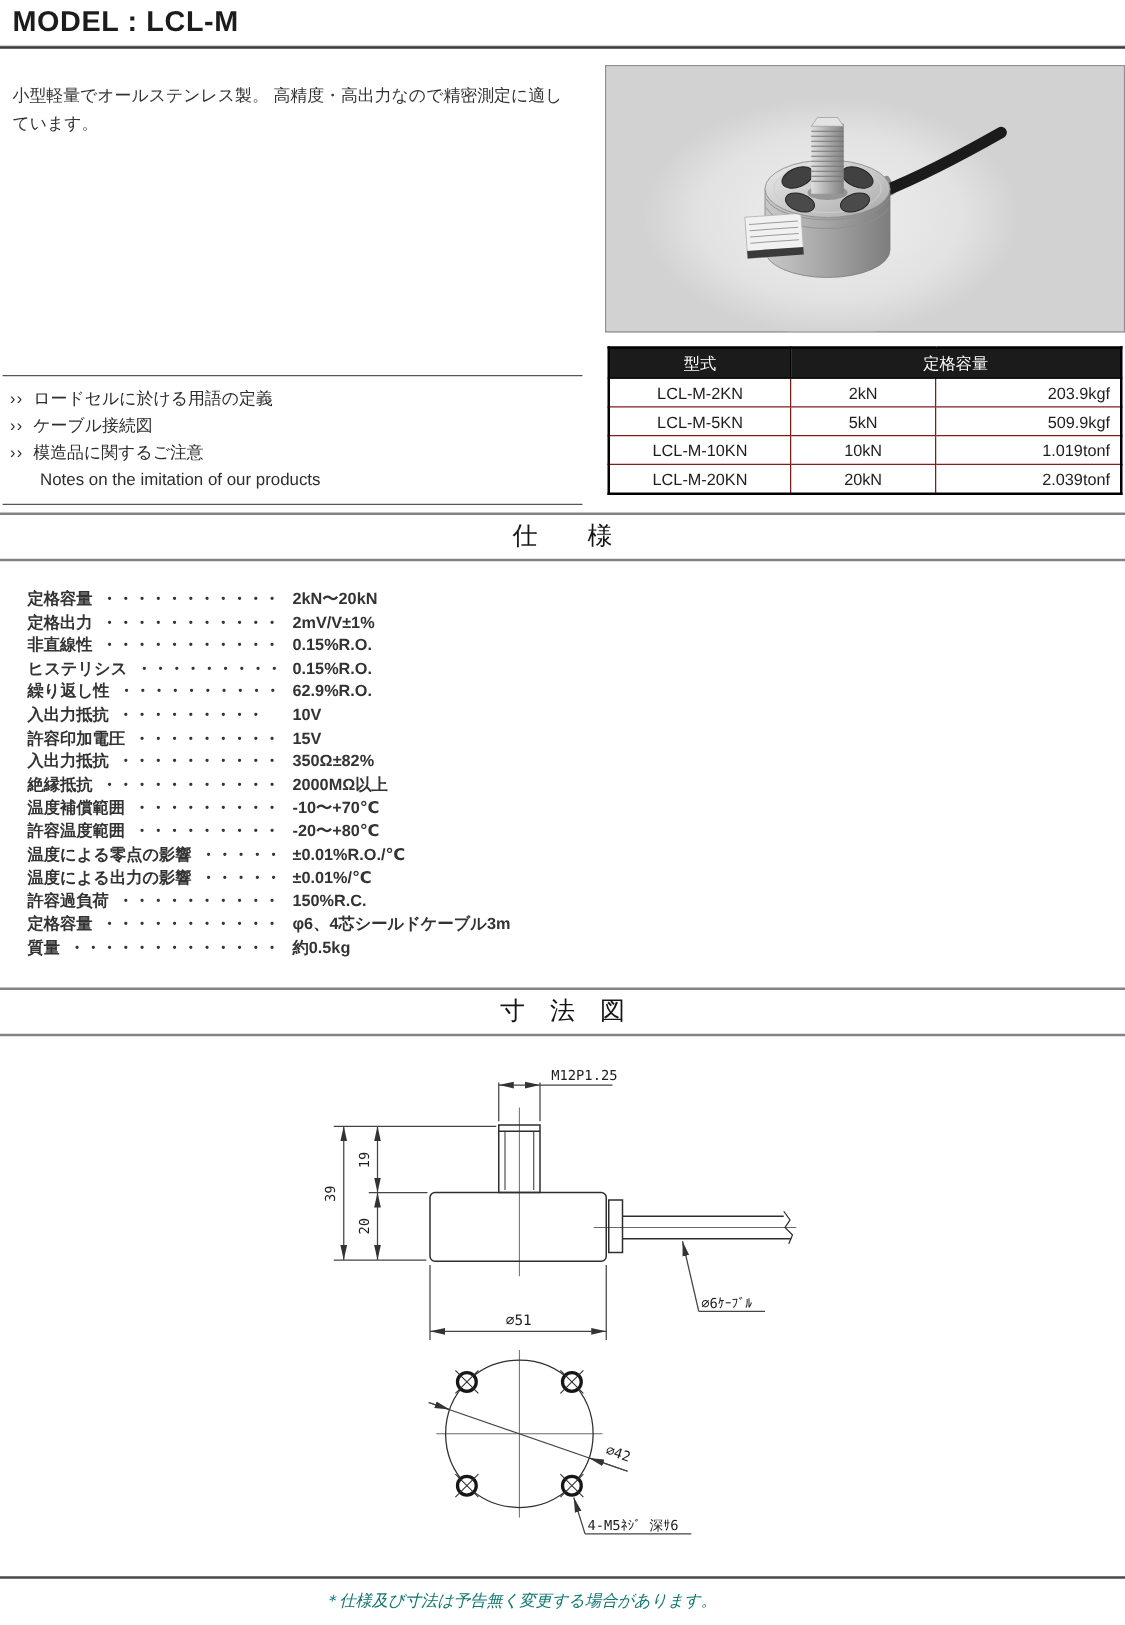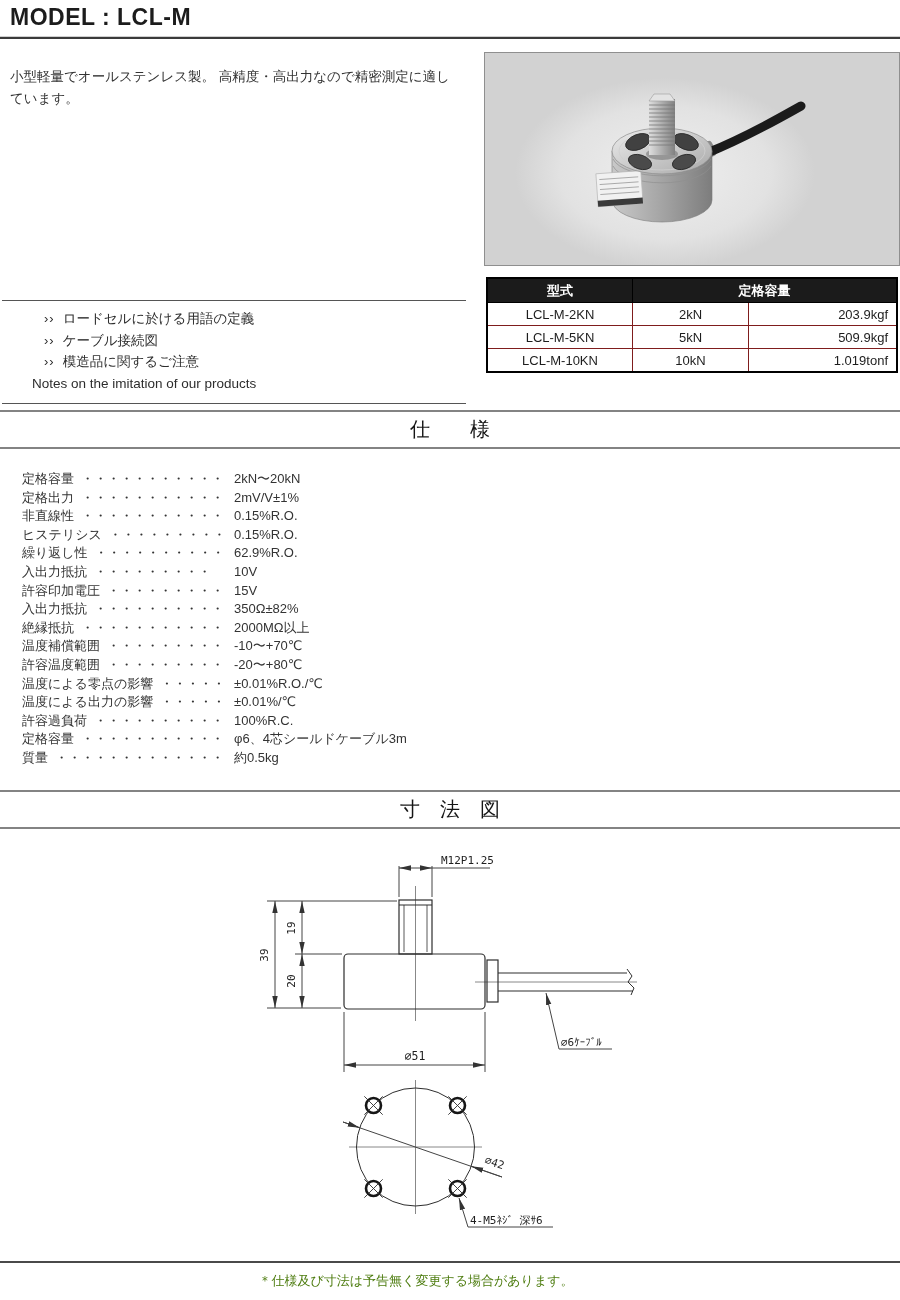--- a/index.html
+++ b/index.html
@@ -11,47 +11,47 @@
   .title-rule{position:absolute;left:0;top:36px;width:900px;height:2px;background:#3b3b3b;border-top:1px solid #cfcfcf;}
 
   
   .desc{position:absolute;left:10px;top:66px;width:452px;font-size:13.5px;line-height:22px;color:#333;}
 
   
   .photo-box{position:absolute;left:484px;top:52px;width:414px;height:212px;border:1px solid #8f8f8f;background:#d2d2d2;}
 
   
   .links{position:absolute;left:2px;top:300px;width:464px;border-top:1px solid #555;border-bottom:1px solid #555;padding:7px 0 9px 6px;box-sizing:border-box;}
-  .link-row{font-size:13.5px;line-height:21.5px;color:#2d2d2d;cursor:pointer;margin-left:36px;}
+  .link-row{font-size:13.5px;line-height:21.5px;color:#2d2d2d;cursor:pointer;}
   .chev{font-size:13px;letter-spacing:1px;margin-right:8px;color:#2d2d2d;}
   .link-sub{font-size:13.5px;line-height:21.5px;color:#2d2d2d;padding-left:24px;}
 
   
   .cap-table{position:absolute;left:486px;top:277px;width:412px;border-collapse:collapse;font-size:13px;color:#1d1d1d;border:2px solid #000;}
-  .cap-table th{background:#1b1b1b;color:#fff;font-weight:bold;border:1px solid #000;height:21px;padding:1px 4px;}
+  .cap-table th{background:#1b1b1b;color:#fff;font-weight:normal;border:1px solid #000;height:21px;padding:1px 4px;}
   .cap-table td{border:1px solid #7f1d1d;height:20px;padding:1px 8px;background:#fff;}
   td.c-model{text-align:center;width:128px;}
   td.c-kn{text-align:center;width:99px;}
   td.c-conv{text-align:right;}
 
   
   .section-head{position:absolute;left:0;width:900px;height:39px;box-sizing:border-box;border-top:2px solid #838383;border-bottom:2px solid #838383;text-align:center;font-size:20px;line-height:35px;color:#151515;}
   .head-spec{top:410px;}
   .head-dim{top:790px;}
 
   
-  .spec-list{position:absolute;left:22px;top:470px;width:600px;font-size:13px;color:#333;}
+  .spec-list{position:absolute;left:22px;top:470px;width:600px;font-size:13px;color:#333;font-weight:bold;}
   .spec-row{position:relative;height:18.6px;line-height:18.6px;white-space:nowrap;}
   .spec-dots{margin-left:7px;}
   .spec-value{position:absolute;left:212px;top:0;}
 
   
   .drawing{position:absolute;left:0;top:845px;}
   .footer-rule{position:absolute;left:0;top:1261px;width:900px;height:2px;background:#4a4a4a;}
-  .footer-note{position:absolute;left:0;top:1272px;width:832px;text-align:center;font-size:13px;color:#4d7c0f;}
+  .footer-note{position:absolute;left:0;top:1272px;width:832px;text-align:center;font-size:13px;color:#0f766e;font-style:italic;}
 
   .cad{font-family:"DejaVu Sans Mono","Liberation Mono",monospace;fill:#1e1e1e;}
 </style>
 </head>
 <body>
 
 <div class="page">
 
   <div class="title">MODEL : LCL-M</div>
   <div class="title-rule"></div>
@@ -151,39 +151,44 @@
     <tr>
       <td class="c-model">LCL-M-5KN</td>
       <td class="c-kn">5kN</td>
       <td class="c-conv">509.9kgf</td>
     </tr>
     <tr>
       <td class="c-model">LCL-M-10KN</td>
       <td class="c-kn">10kN</td>
       <td class="c-conv">1.019tonf</td>
     </tr>
+    <tr>
+      <td class="c-model">LCL-M-20KN</td>
+      <td class="c-kn">20kN</td>
+      <td class="c-conv">2.039tonf</td>
+    </tr>
   </tbody>
     </table>
 
   <div class="section-head head-spec">仕　　様</div>
   <div class="spec-list" id="spec-list">
       <div class="spec-row"><span>定格容量</span><span class="spec-dots">・・・・・・・・・・・</span><span class="spec-value">2kN〜20kN</span></div>
       <div class="spec-row"><span>定格出力</span><span class="spec-dots">・・・・・・・・・・・</span><span class="spec-value">2mV/V±1%</span></div>
       <div class="spec-row"><span>非直線性</span><span class="spec-dots">・・・・・・・・・・・</span><span class="spec-value">0.15%R.O.</span></div>
       <div class="spec-row"><span>ヒステリシス</span><span class="spec-dots">・・・・・・・・・</span><span class="spec-value">0.15%R.O.</span></div>
       <div class="spec-row"><span>繰り返し性</span><span class="spec-dots">・・・・・・・・・・</span><span class="spec-value">62.9%R.O.</span></div>
       <div class="spec-row"><span>入出力抵抗</span><span class="spec-dots">・・・・・・・・・</span><span class="spec-value">10V</span></div>
       <div class="spec-row"><span>許容印加電圧</span><span class="spec-dots">・・・・・・・・・</span><span class="spec-value">15V</span></div>
       <div class="spec-row"><span>入出力抵抗</span><span class="spec-dots">・・・・・・・・・・</span><span class="spec-value">350Ω±82%</span></div>
       <div class="spec-row"><span>絶縁抵抗</span><span class="spec-dots">・・・・・・・・・・・</span><span class="spec-value">2000MΩ以上</span></div>
       <div class="spec-row"><span>温度補償範囲</span><span class="spec-dots">・・・・・・・・・</span><span class="spec-value">-10〜+70℃</span></div>
       <div class="spec-row"><span>許容温度範囲</span><span class="spec-dots">・・・・・・・・・</span><span class="spec-value">-20〜+80℃</span></div>
       <div class="spec-row"><span>温度による零点の影響</span><span class="spec-dots">・・・・・</span><span class="spec-value">±0.01%R.O./℃</span></div>
       <div class="spec-row"><span>温度による出力の影響</span><span class="spec-dots">・・・・・</span><span class="spec-value">±0.01%/℃</span></div>
-      <div class="spec-row"><span>許容過負荷</span><span class="spec-dots">・・・・・・・・・・</span><span class="spec-value">100%R.C.</span></div>
+      <div class="spec-row"><span>許容過負荷</span><span class="spec-dots">・・・・・・・・・・</span><span class="spec-value">150%R.C.</span></div>
       <div class="spec-row"><span>定格容量</span><span class="spec-dots">・・・・・・・・・・・</span><span class="spec-value">φ6、4芯シールドケーブル3m</span></div>
       <div class="spec-row"><span>質量</span><span class="spec-dots">・・・・・・・・・・・・・</span><span class="spec-value">約0.5kg</span></div>
     </div>
 
   <div class="section-head head-dim">寸　法　図</div>
 
   <svg class="drawing" width="900" height="410" viewBox="0 845 900 410">
     <defs>
       <marker id="arr" markerWidth="12" markerHeight="7" refX="12" refY="3.5" orient="auto-start-reverse" markerUnits="userSpaceOnUse">
         <path d="M12,3.5 L0,0.8 L0,6.2 Z" fill="#333"></path>

